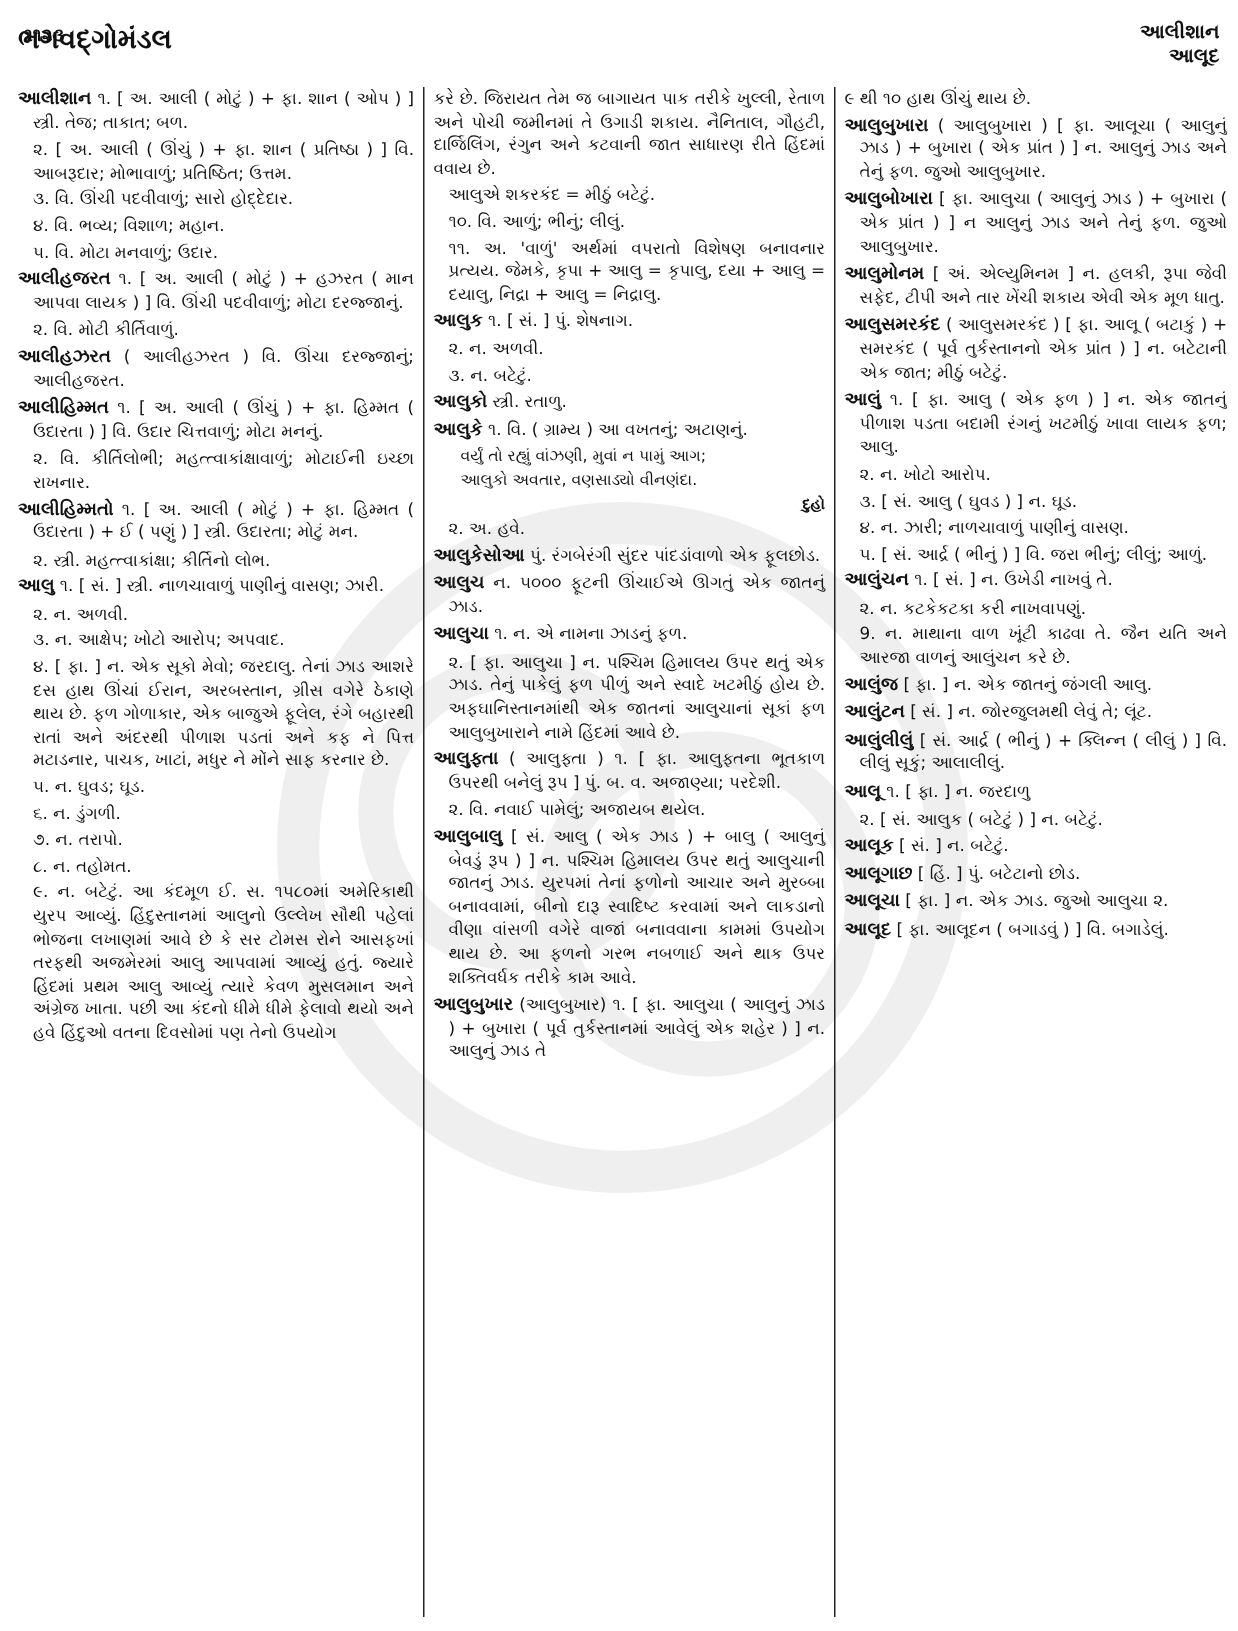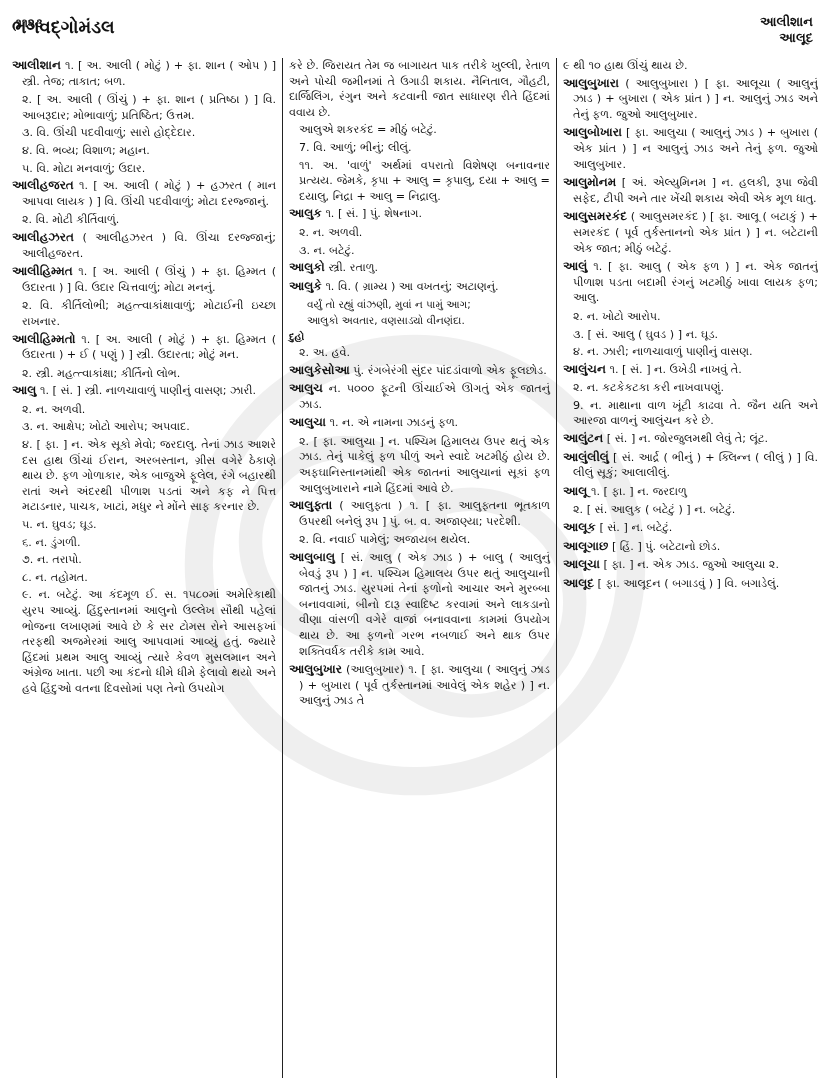--- a/index.html
+++ b/index.html
@@ -28,21 +28,21 @@
     overflow: hidden;
   }
   .col + .col { border-left: 1px solid #222; }
   .col.c1 { width: 270px; padding-left: 0; }
   .col.c2 { width: 274px; }
   .col.c3 { width: 262px; padding-right: 0; }
   .entry { margin: 0 0 3px 0; padding-left: 10px; text-indent: -10px; }
   .hw { font-weight: bold; font-size: 12px; }
   .sense { margin: 0 0 2px 0; padding-left: 10px; }
   .quote { margin: 2px 0 2px 18px; font-size: 10.5px; line-height: 14px; }
-  .qref { text-align: left; font-size: 10px; font-weight: bold; margin: 0; }
+  .qref { text-align: right; font-size: 10px; font-weight: bold; margin: 0; }
   .cont { margin: 0 0 2px 0; }
 </style>
 </head>
 <body>
 
 <svg class="watermark" viewBox="0 0 100 100">
   <circle cx="50" cy="50" r="46" fill="none" stroke="#000" stroke-width="6"></circle>
   <circle cx="35" cy="45" r="20" fill="none" stroke="#000" stroke-width="5"></circle>
   <circle cx="62" cy="58" r="22" fill="none" stroke="#000" stroke-width="5"></circle>
 </svg>
@@ -76,21 +76,21 @@
       <p class="sense">૪. [ ફા. ] ન. એક સૂકો મેવો; જરદાલુ. તેનાં ઝાડ આશરે દસ હાથ ઊંચાં ઈરાન, અરબસ્તાન, ગ્રીસ વગેરે ઠેકાણે થાય છે. ફળ ગોળાકાર, એક બાજુએ ફૂલેલ, રંગે બહારથી રાતાં અને અંદરથી પીળાશ પડતાં અને કફ ને પિત્ત મટાડનાર, પાચક, ખાટાં, મધુર ને મોંને સાફ કરનાર છે.</p>
       <p class="sense">૫. ન. ઘુવડ; ઘૂડ.</p>
       <p class="sense">૬. ન. ડુંગળી.</p>
       <p class="sense">૭. ન. તરાપો.</p>
       <p class="sense">૮. ન. તહોમત.</p>
       <p class="sense">૯. ન. બટેટું. આ કંદમૂળ ઈ. સ. ૧૫૮૦માં અમેરિકાથી યુરપ આવ્યું. હિંદુસ્તાનમાં આલુનો ઉલ્લેખ સૌથી પહેલાં ભોજના લખાણમાં આવે છે કે સર ટોમસ રોને આસફખાં તરફથી અજમેરમાં આલુ આપવામાં આવ્યું હતું. જ્યારે હિંદમાં પ્રથમ આલુ આવ્યું ત્યારે કેવળ મુસલમાન અને અંગ્રેજ ખાતા. પછી આ કંદનો ધીમે ધીમે ફેલાવો થયો અને હવે હિંદુઓ વતના દિવસોમાં પણ તેનો ઉપયોગ</p>
     </div>
   <div class="col c2" id="col-middle">
     <p class="cont">કરે છે. જિરાયત તેમ જ બાગાયત પાક તરીકે ખુલ્લી, રેતાળ અને પોચી જમીનમાં તે ઉગાડી શકાય. નૈનિતાલ, ગૌહટી, દાર્જિલિંગ, રંગુન અને કટવાની જાત સાધારણ રીતે હિંદમાં વવાય છે.</p>
     <p class="sense">આલુએ શકરકંદ = મીઠું બટેટું.</p>
-    <p class="sense">7. વિ. આળું; ભીનું; લીલું.</p>
+    <p class="sense">૧૦. વિ. આળું; ભીનું; લીલું.</p>
     <p class="sense">૧૧. અ. 'વાળું' અર્થમાં વપરાતો વિશેષણ બનાવનાર પ્રત્યય. જેમકે, કૃપા + આલુ = કૃપાલુ, દયા + આલુ = દયાલુ, નિદ્રા + આલુ = નિદ્રાલુ.</p>
     <div id="col-middle-entries">
         <p class="entry"><span class="hw">આલુક</span> <span>૧. [ સં. ] પું. શેષનાગ.</span></p>
         <p class="sense">૨. ન. અળવી.</p>
         <p class="sense">૩. ન. બટેટું.</p>
         <p class="entry"><span class="hw">આલુકો</span> <span>સ્ત્રી. રતાળુ.</span></p>
         <p class="entry"><span class="hw">આલુકે</span> <span>૧. વિ. ( ગ્રામ્ય ) આ વખતનું; અટાણનું.</span></p>
         <p class="quote">વર્યું તો રહ્યું વાંઝણી, મુવાં ન પામું આગ;</p>
         <p class="quote">આલુકો અવતાર, વણસાડ્યો વીનણંદા.</p>
         <p class="qref">દુહો</p>
@@ -109,23 +109,25 @@
     <p class="cont">૯ થી ૧૦ હાથ ઊંચું થાય છે.</p>
     <div id="col-right-entries">
         <p class="entry"><span class="hw">આલુબુખારા</span> <span>( આલુબુખારા ) [ ફા. આલૂચા ( આલુનું ઝાડ ) + બુખારા ( એક પ્રાંત ) ] ન. આલુનું ઝાડ અને તેનું ફળ. જુઓ આલુબુખાર.</span></p>
         <p class="entry"><span class="hw">આલુબોખારા</span> <span>[ ફા. આલુચા ( આલુનું ઝાડ ) + બુખારા ( એક પ્રાંત ) ] ન આલુનું ઝાડ અને તેનું ફળ. જુઓ આલુબુખાર.</span></p>
         <p class="entry"><span class="hw">આલુમોનમ</span> <span>[ અં. એલ્યુમિનમ ] ન. હલકી, રૂપા જેવી સફેદ, ટીપી અને તાર ખેંચી શકાય એવી એક મૂળ ધાતુ.</span></p>
         <p class="entry"><span class="hw">આલુસમરકંદ</span> <span>( આલુસમરકંદ ) [ ફા. આલૂ ( બટાકું ) + સમરકંદ ( પૂર્વ તુર્કસ્તાનનો એક પ્રાંત ) ] ન. બટેટાની એક જાત; મીઠું બટેટું.</span></p>
         <p class="entry"><span class="hw">આલું</span> <span>૧. [ ફા. આલુ ( એક ફળ ) ] ન. એક જાતનું પીળાશ પડતા બદામી રંગનું ખટમીઠું ખાવા લાયક ફળ; આલુ.</span></p>
         <p class="sense">૨. ન. ખોટો આરોપ.</p>
         <p class="sense">૩. [ સં. આલુ ( ઘુવડ ) ] ન. ઘૂડ.</p>
         <p class="sense">૪. ન. ઝારી; નાળચાવાળું પાણીનું વાસણ.</p>
+        <p class="sense">૫. [ સં. આર્દ્ર ( ભીનું ) ] વિ. જરા ભીનું; લીલું; આળું.</p>
         <p class="entry"><span class="hw">આલુંચન</span> <span>૧. [ સં. ] ન. ઉખેડી નાખવું તે.</span></p>
         <p class="sense">૨. ન. કટકેકટકા કરી નાખવાપણું.</p>
         <p class="sense">9. ન. માથાના વાળ ખૂંટી કાઢવા તે. જૈન યતિ અને આરજા વાળનું આલુંચન કરે છે.</p>
+        <p class="entry"><span class="hw">આલુંજ</span> <span>[ ફા. ] ન. એક જાતનું જંગલી આલુ.</span></p>
         <p class="entry"><span class="hw">આલુંટન</span> <span>[ સં. ] ન. જોરજુલમથી લેવું તે; લૂંટ.</span></p>
         <p class="entry"><span class="hw">આલુંલીલું</span> <span>[ સં. આર્દ્ર ( ભીનું ) + ક્લિન્ન ( લીલું ) ] વિ. લીલું સૂકું; આલાલીલું.</span></p>
         <p class="entry"><span class="hw">આલૂ</span> <span>૧. [ ફા. ] ન. જરદાળુ</span></p>
         <p class="sense">૨. [ સં. આલુક ( બટેટું ) ] ન. બટેટું.</p>
         <p class="entry"><span class="hw">આલૂક</span> <span>[ સં. ] ન. બટેટું.</span></p>
         <p class="entry"><span class="hw">આલૂગાછ</span> <span>[ હિં. ] પું. બટેટાનો છોડ.</span></p>
         <p class="entry"><span class="hw">આલૂચા</span> <span>[ ફા. ] ન. એક ઝાડ. જુઓ આલુચા ૨.</span></p>
         <p class="entry"><span class="hw">આલૂદ</span> <span>[ ફા. આલૂદન ( બગાડવું ) ] વિ. બગાડેલું.</span></p>
       </div>
   </div>

